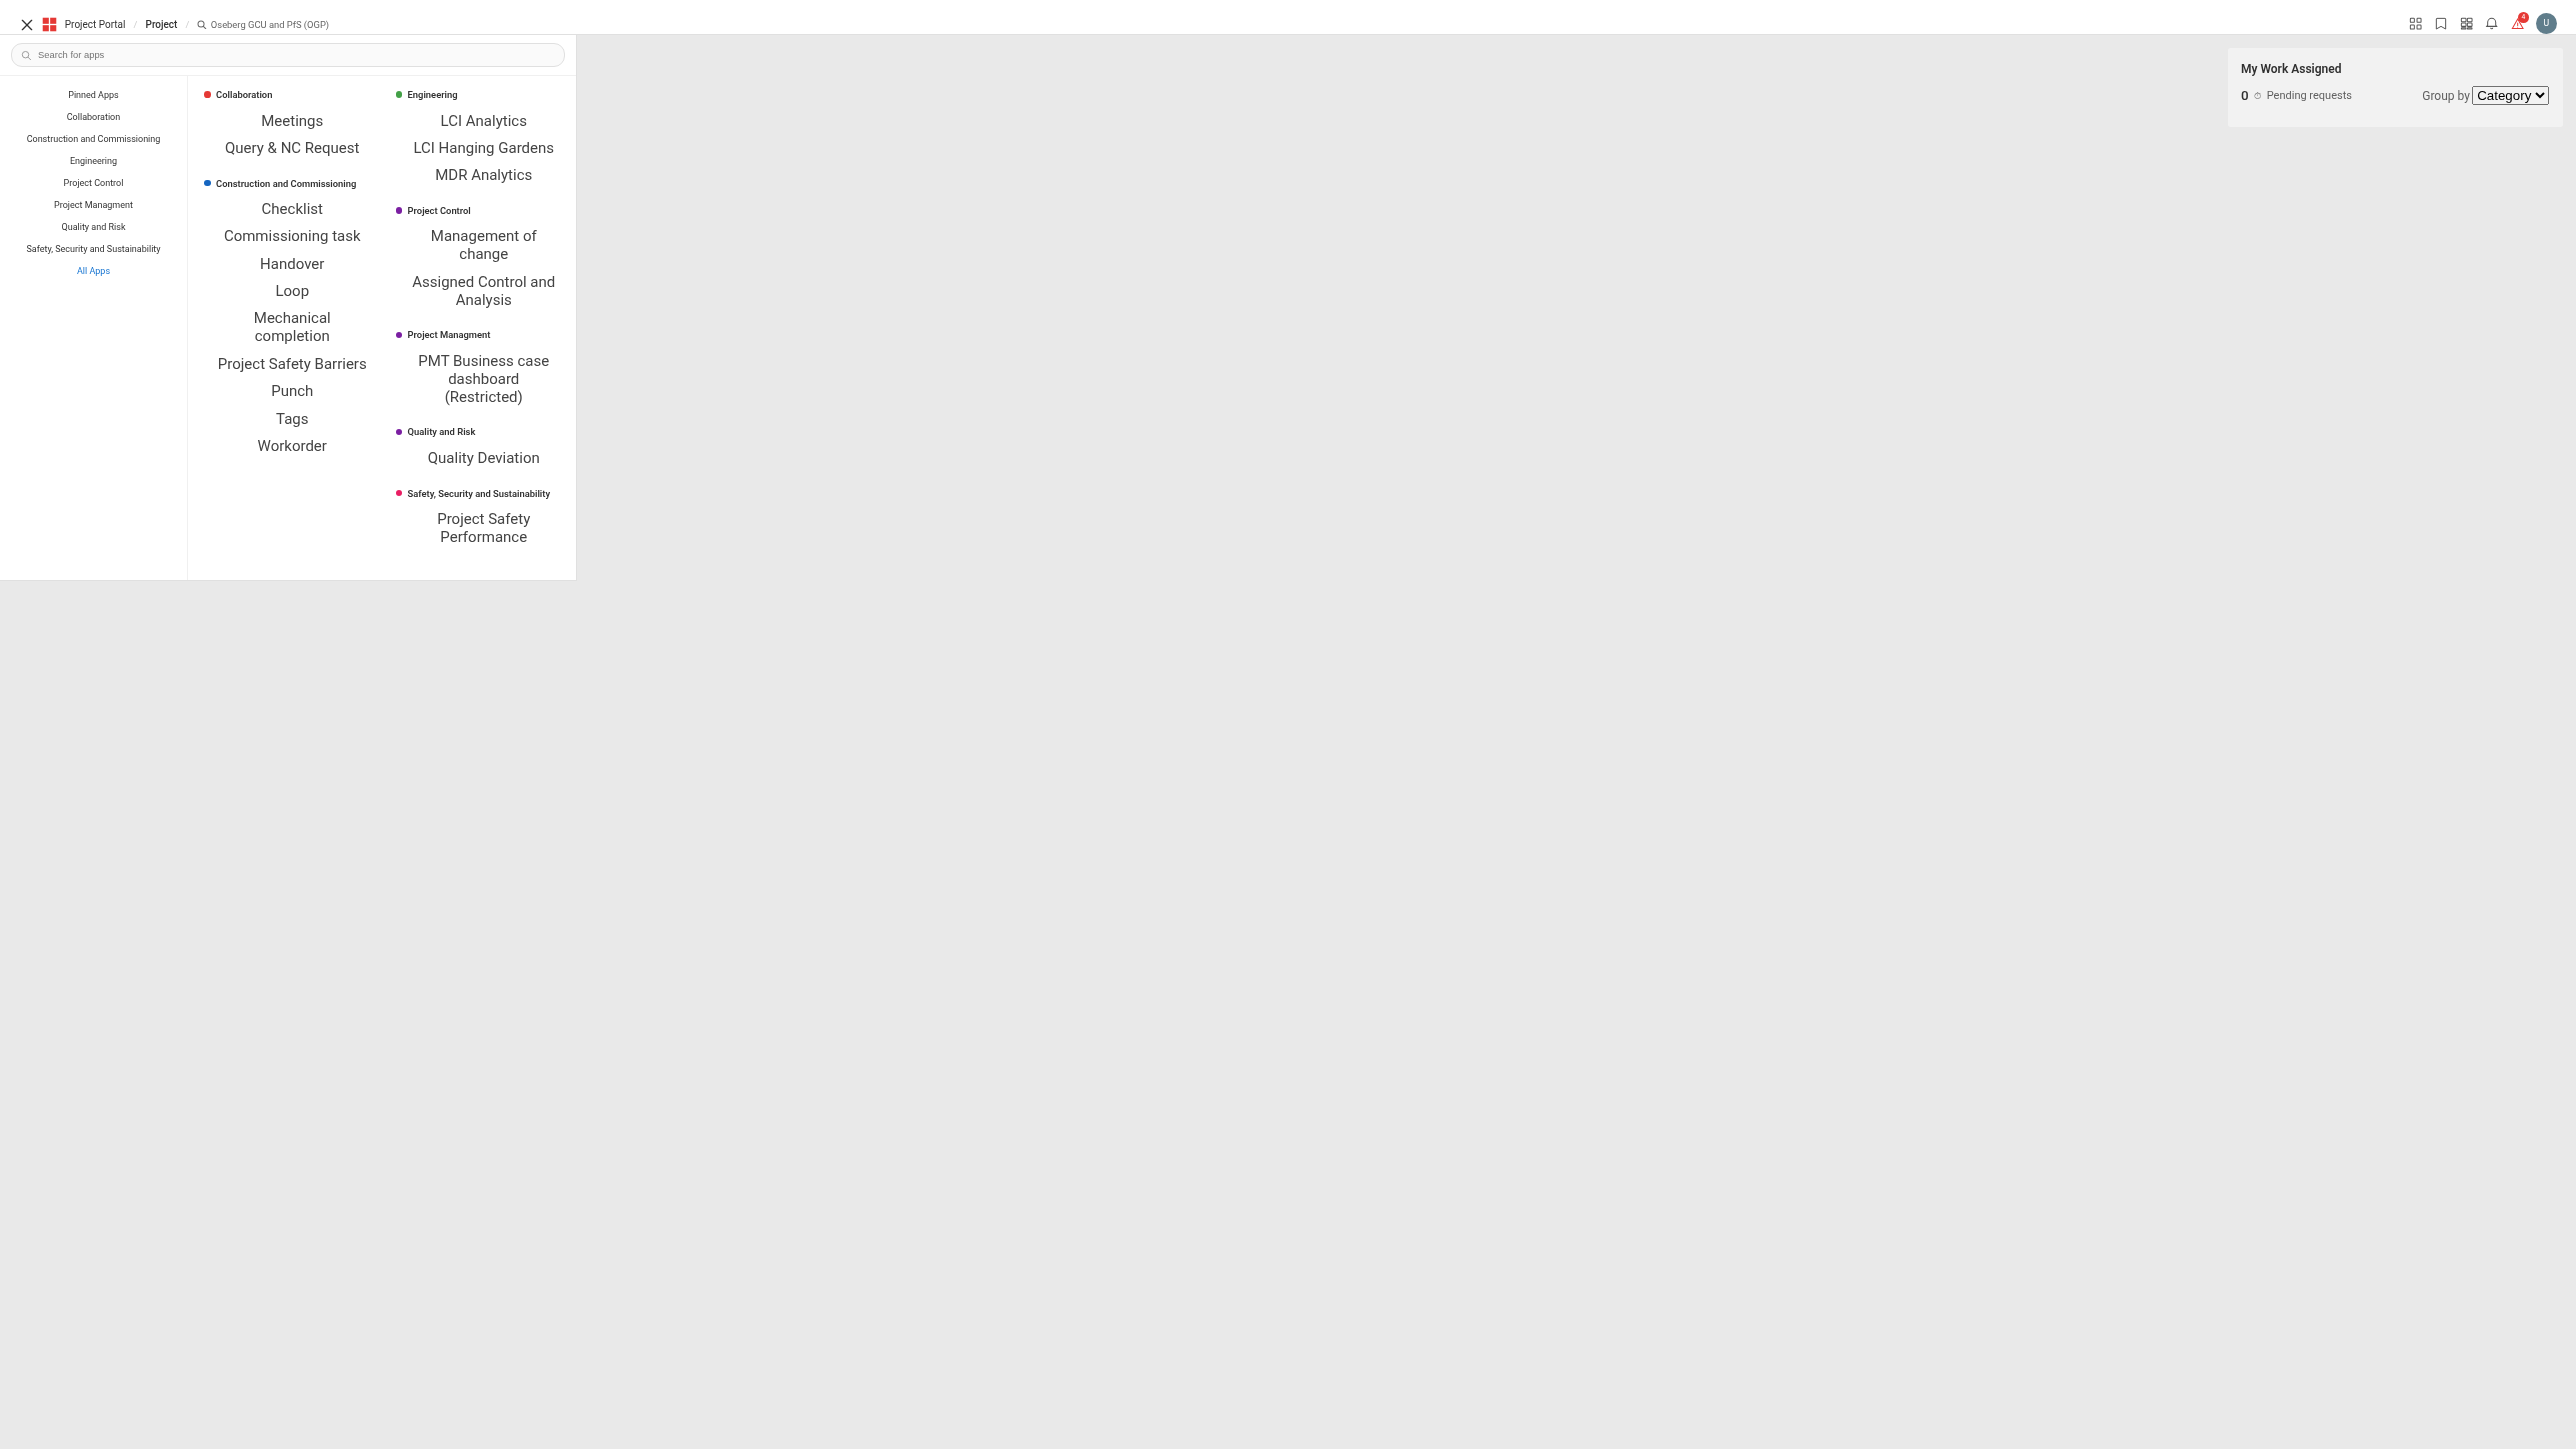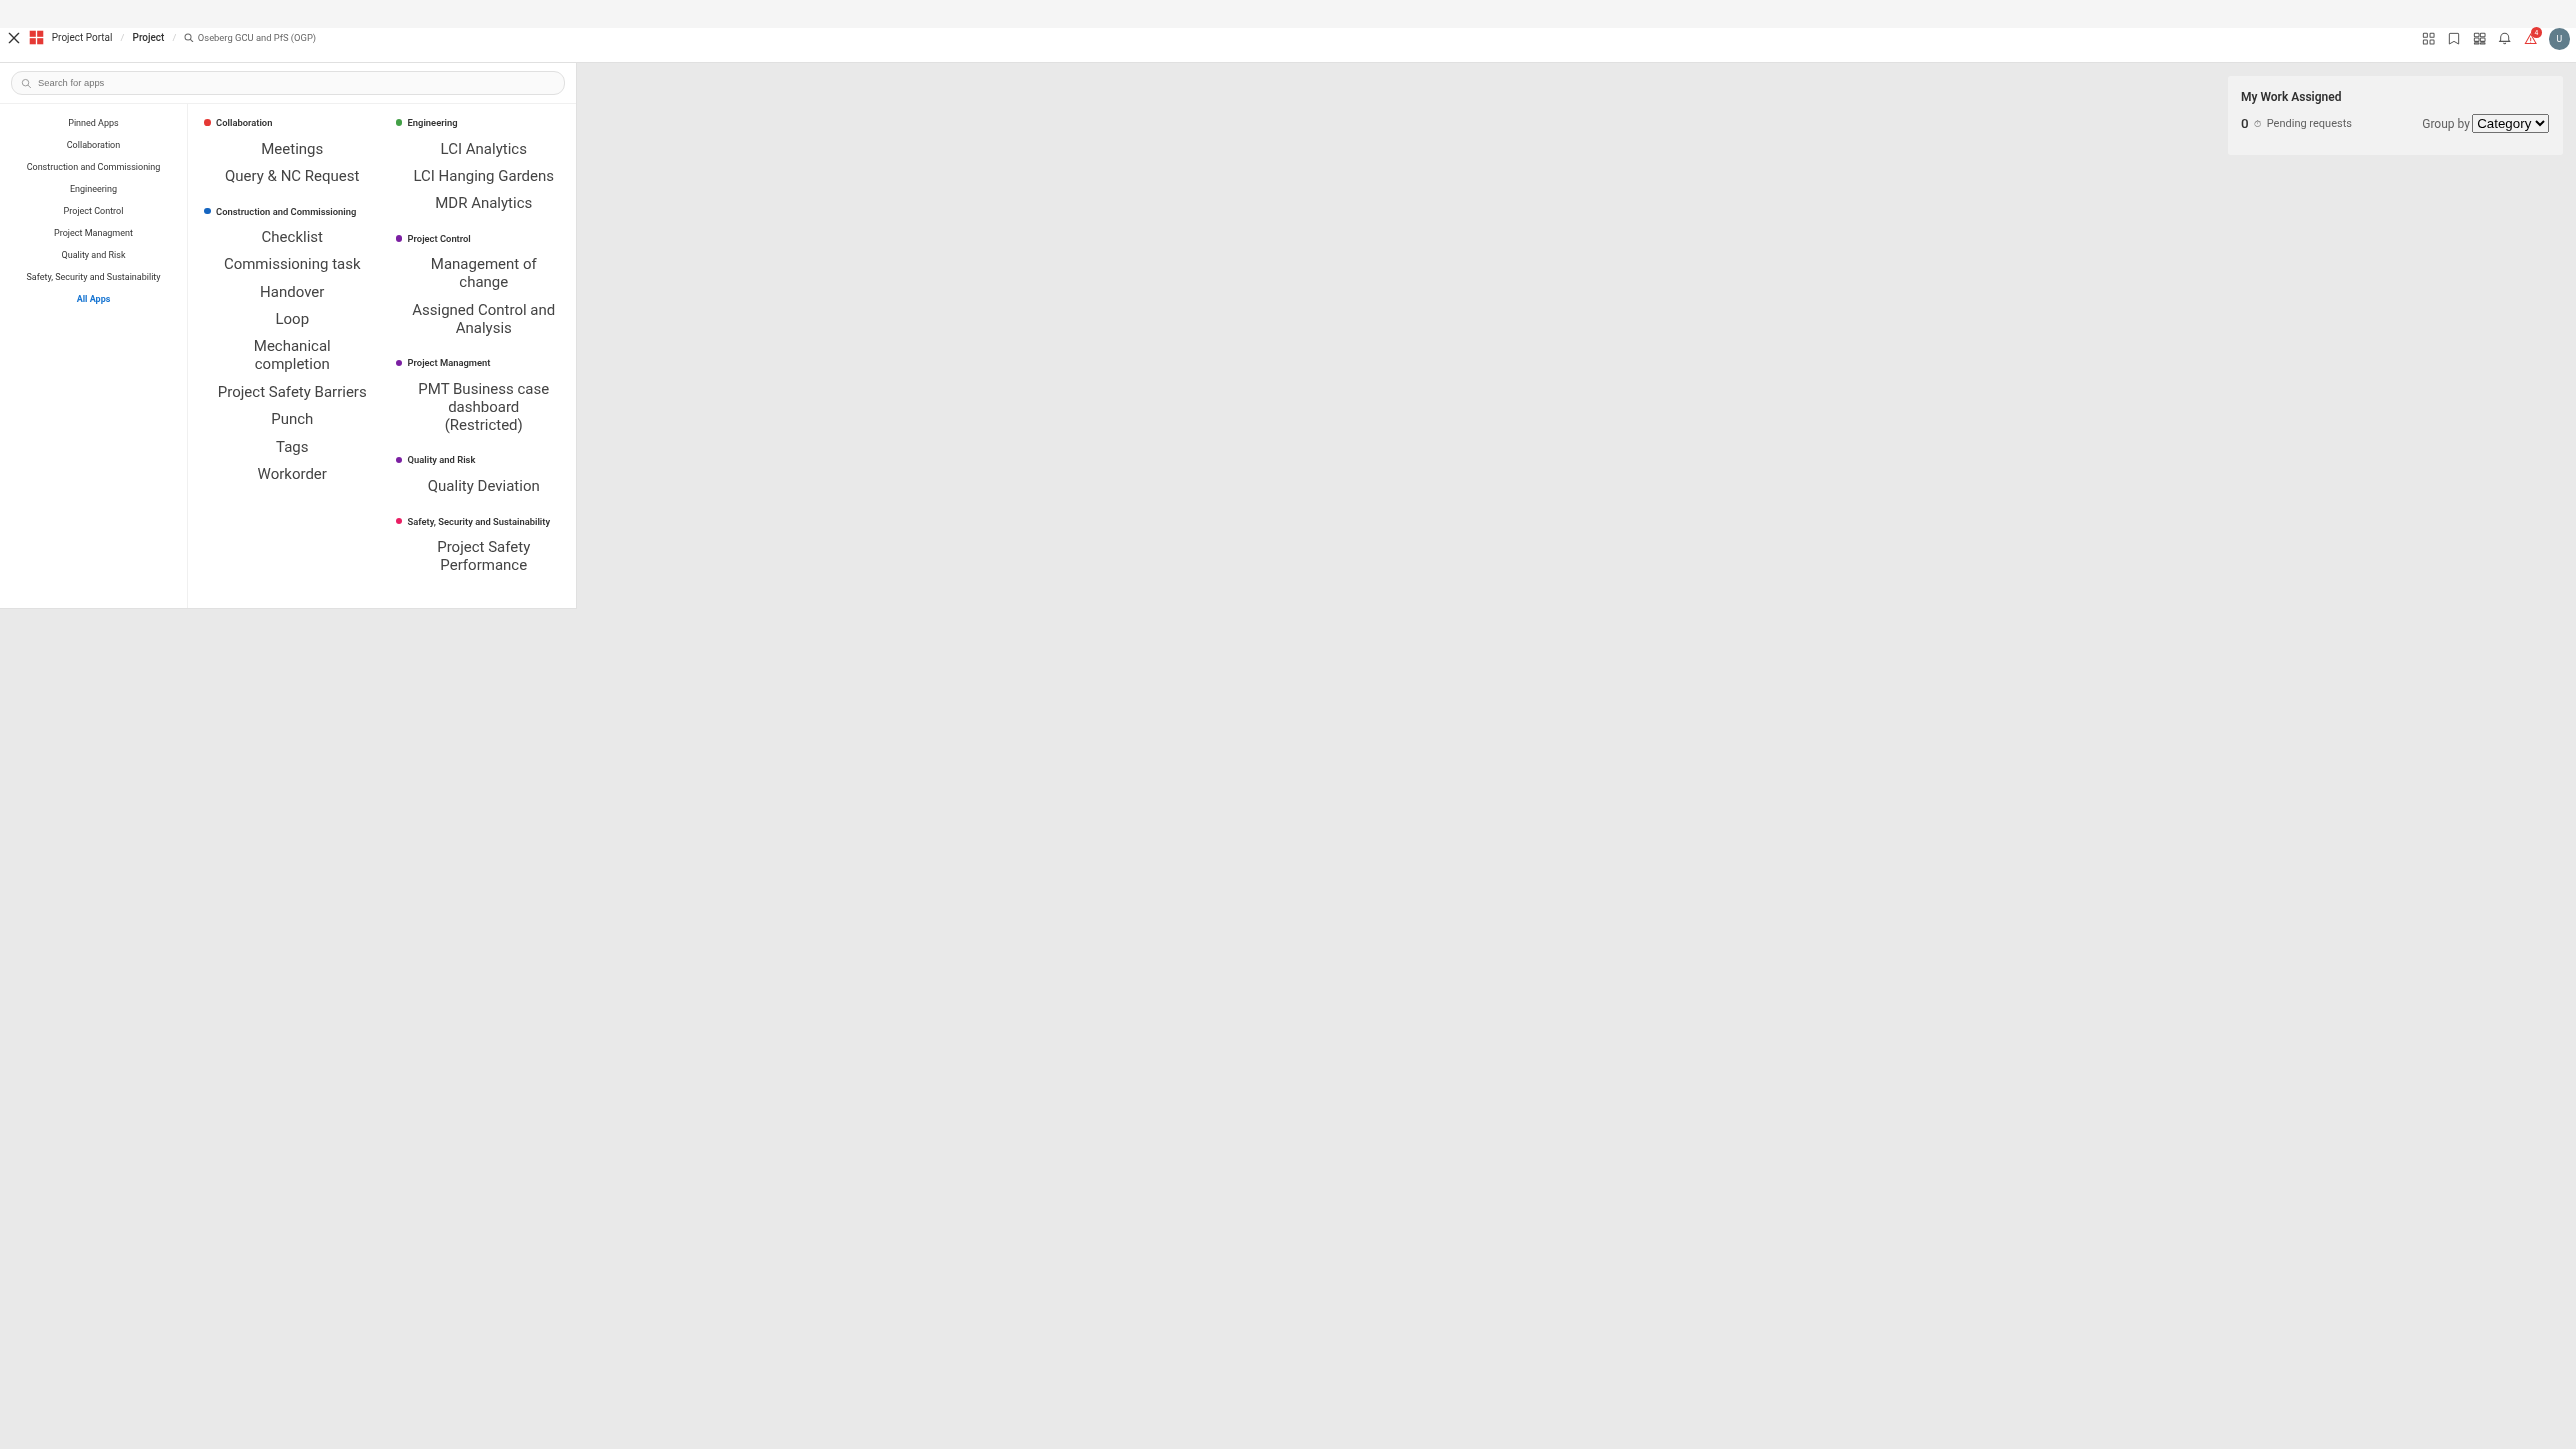--- a/index.html
+++ b/index.html
@@ -1,28 +1,27 @@
 <!DOCTYPE html>
 <html style="font-size:10.7px"><head>
   <meta charset="utf-8">
   <style>
     * { box-sizing: border-box; margin: 0; padding: 0; }
     body { font-family: -apple-system, BlinkMacSystemFont, 'Segoe UI', Roboto, sans-serif; background: #f5f5f5; font-size: 9.4px; color: #333; }
 
     
     .topbar {
       display: flex;
-      align-items: flex-start;
+      align-items: flex-end;
       height: 35px;
       background: #fff;
       border-bottom: 0.7px solid #e0e0e0;
-      padding: 0 6px;
+      padding: 0 19px;
       position: relative;
       z-index: 100;
-      margin-top: 28px;
     }
     .topbar-left {
       display: flex;
       align-items: center;
       gap: 5.4px;
       flex: 1;
     }
     .topbar-logo {
       display: flex;
       align-items: center;
@@ -168,21 +167,21 @@
     }
     .dd-sidebar-item {
       padding: 6px 13.4px;
       font-size: 9px;
       color: #333;
       cursor: pointer;
       white-space: nowrap;
     }
     .dd-sidebar-item.active {
       color: #1976d2;
-      font-weight: 700;
+      font-weight: 400;
     }
 
     
     .dd-panel {
       flex: 1;
       display: flex;
       padding: 13.4px 16px;
       gap: 27px;
       overflow-y: auto;
     }

